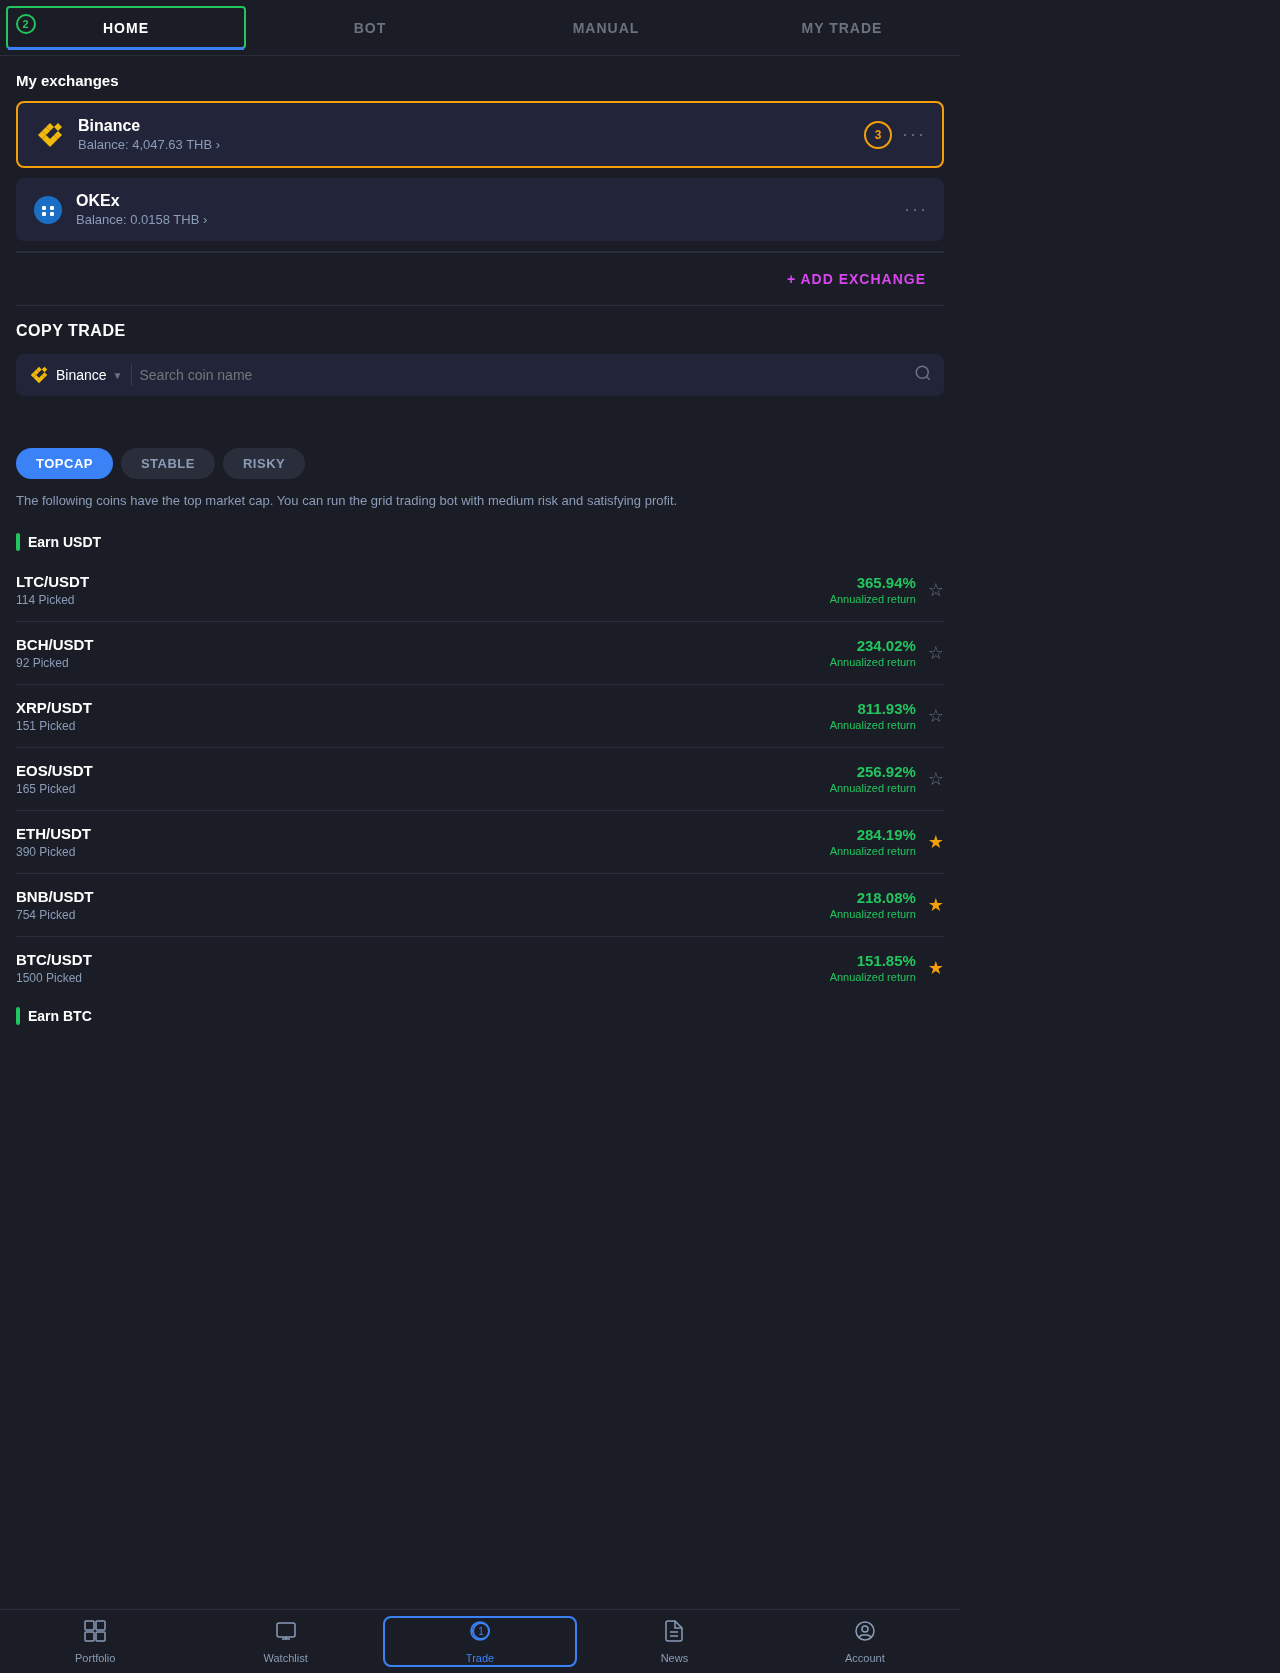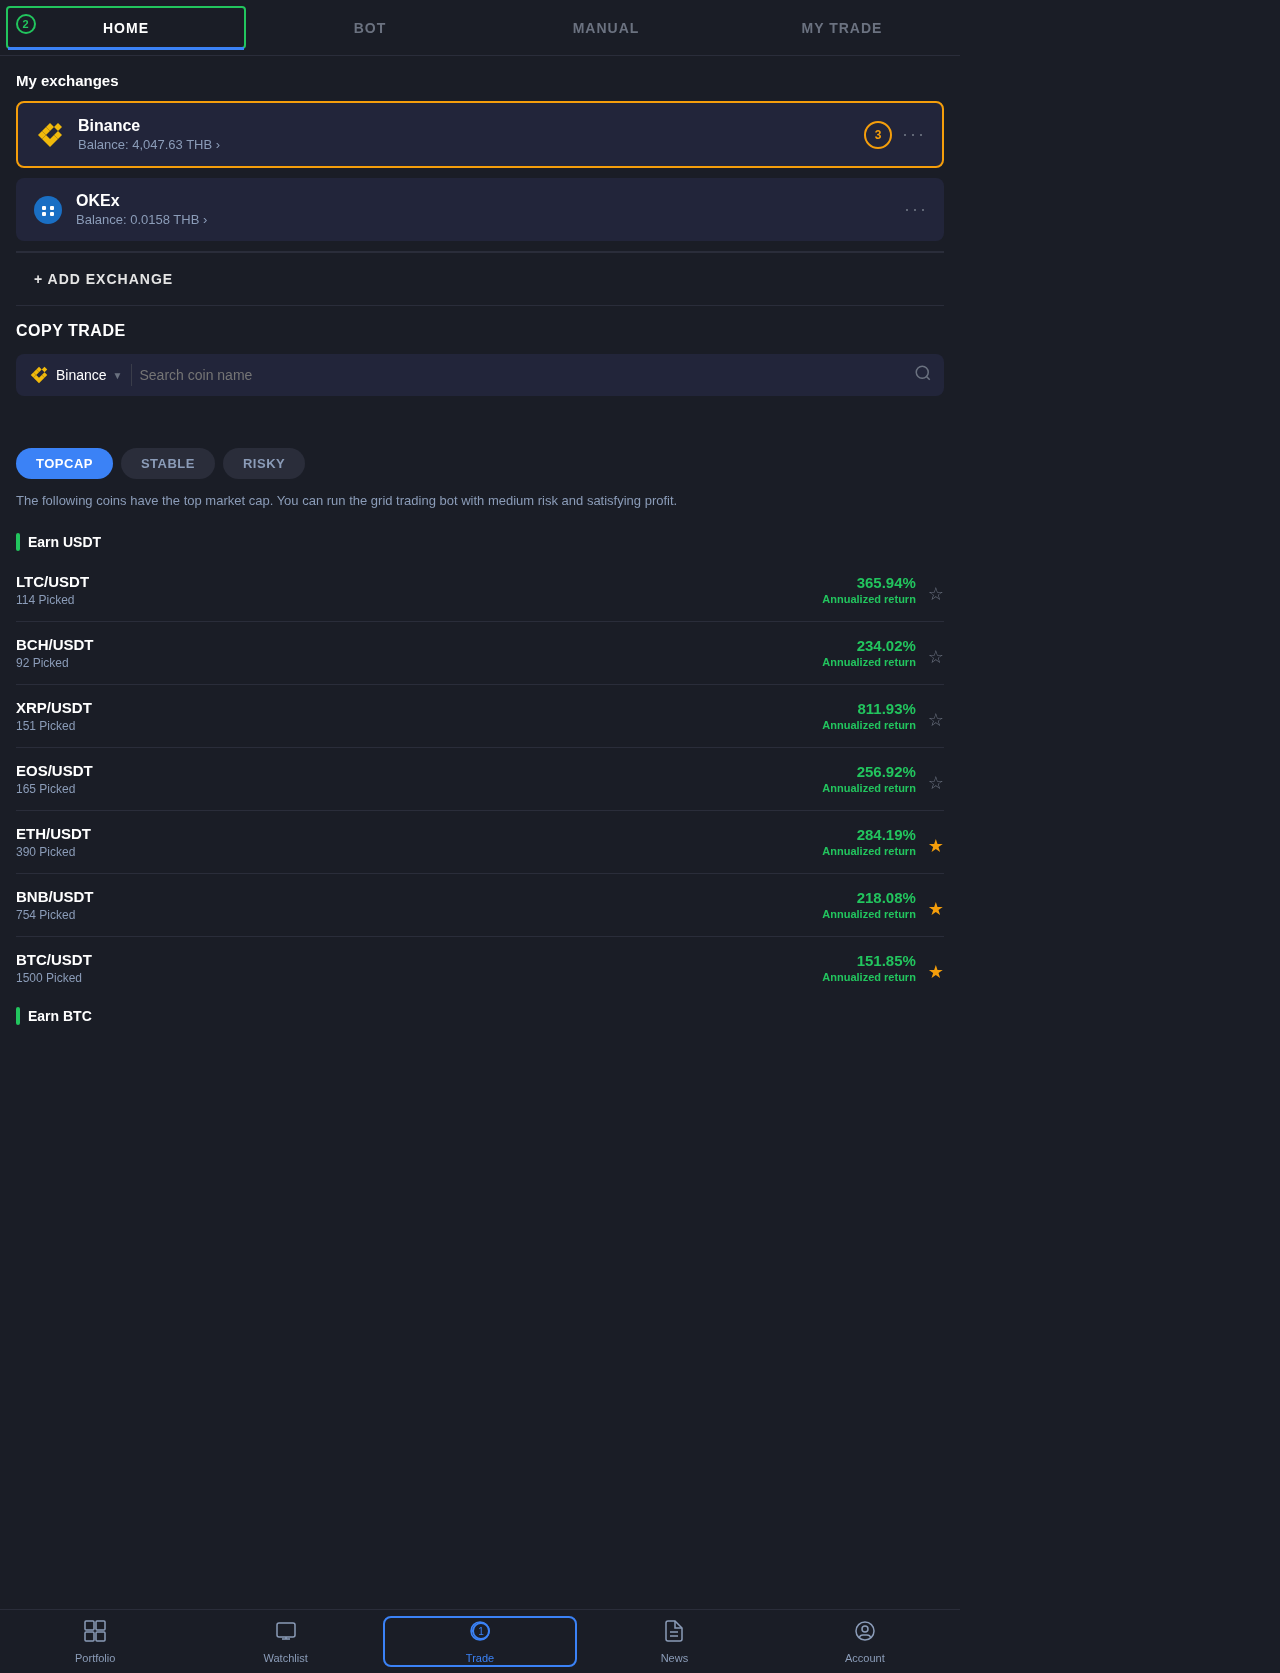--- a/index.html
+++ b/index.html
@@ -134,23 +134,23 @@
       display: flex;
       align-items: center;
       justify-content: center;
       font-size: 12px;
       color: #f59e0b;
       font-weight: bold;
     }
 
     
     .add-exchange {
-      text-align: left;
+      text-align: right;
       padding: 18px;
-      color: #e5e5e5;
+      color: #d946ef;
       font-size: 14px;
       font-weight: 600;
       letter-spacing: 1px;
       cursor: pointer;
       border-top: 1px solid #2a2d3a;
       border-bottom: 1px solid #2a2d3a;
       margin-bottom: 16px;
     }
 
     
@@ -270,36 +270,35 @@
       font-weight: 600;
       color: #ffffff;
     }
     .coin-info .picked {
       font-size: 12px;
       color: #8b9cb8;
       margin-top: 3px;
     }
     .coin-right {
       display: flex;
-      align-items: flex-end;
+      align-items: center;
       gap: 12px;
     }
     .coin-return {
       text-align: right;
     }
     .coin-return .percent {
       font-size: 15px;
       font-weight: 600;
       color: #22c55e;
     }
     .coin-return .label {
       font-size: 11px;
       color: #22c55e;
       margin-top: 2px;
-      font-weight: bold;
     }
     .star-icon {
       font-size: 18px;
       cursor: pointer;
     }
     .star-icon.filled {
       color: #f59e0b;
     }
     .star-icon.empty {
       color: #6b7280;

